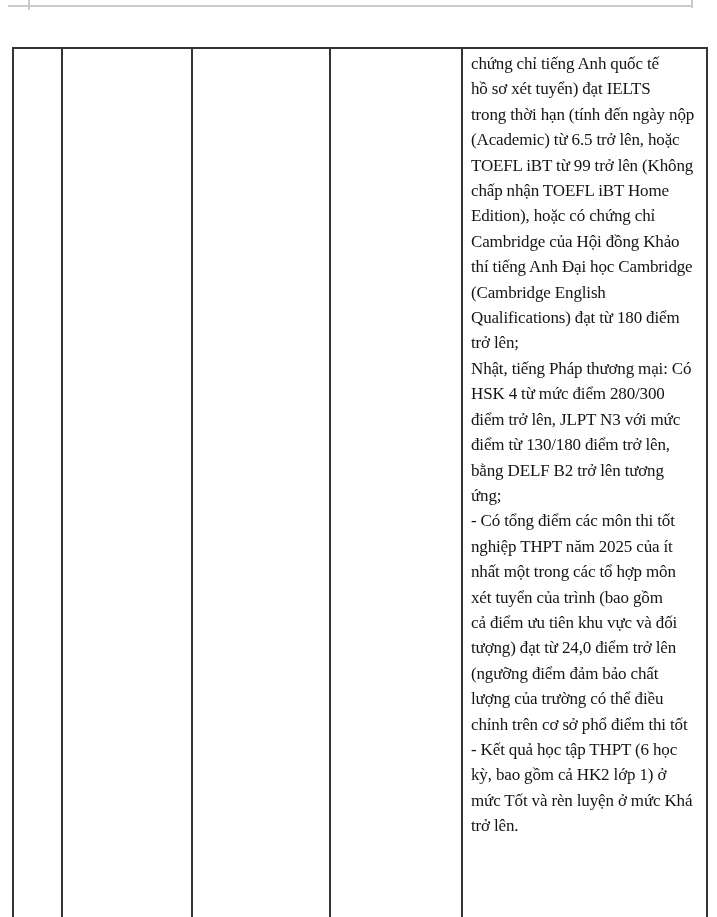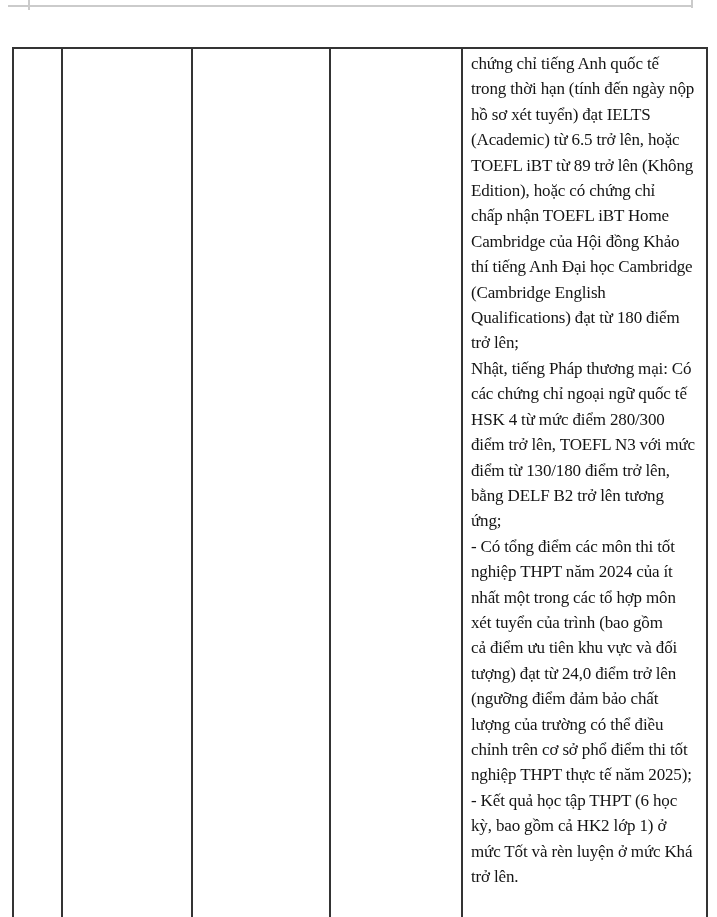--- a/index.html
+++ b/index.html
@@ -89,48 +89,46 @@
   <div class="crop-v-right"></div>
 
   <div class="doc-table">
     <div class="cell c1"></div>
     <div class="cell c2"></div>
     <div class="cell c3"></div>
     <div class="cell c4"></div>
     <div class="cell c5">
       <div class="text-block">
           <div class="text-line">chứng chỉ tiếng Anh quốc tế</div>
+          <div class="text-line">hồ sơ xét tuyển) đạt IELTS</div>
           <div class="text-line">trong thời hạn (tính đến ngày nộp</div>
-          <div class="text-line">hồ sơ xét tuyển) đạt IELTS</div>
           <div class="text-line">(Academic) từ 6.5 trở lên, hoặc</div>
-          <div class="text-line">TOEFL iBT từ 89 trở lên (Không</div>
+          <div class="text-line">TOEFL iBT từ 99 trở lên (Không</div>
+          <div class="text-line">chấp nhận TOEFL iBT Home</div>
           <div class="text-line">Edition), hoặc có chứng chỉ</div>
-          <div class="text-line">chấp nhận TOEFL iBT Home</div>
           <div class="text-line">Cambridge của Hội đồng Khảo</div>
           <div class="text-line">thí tiếng Anh Đại học Cambridge</div>
           <div class="text-line">(Cambridge English</div>
           <div class="text-line">Qualifications) đạt từ 180 điểm</div>
           <div class="text-line">trở lên;</div>
           <div class="text-line">Nhật, tiếng Pháp thương mại: Có</div>
-          <div class="text-line">các chứng chỉ ngoại ngữ quốc tế</div>
           <div class="text-line">HSK 4 từ mức điểm 280/300</div>
-          <div class="text-line">điểm trở lên, TOEFL N3 với mức</div>
+          <div class="text-line">điểm trở lên, JLPT N3 với mức</div>
           <div class="text-line">điểm từ 130/180 điểm trở lên,</div>
           <div class="text-line">bằng DELF B2 trở lên tương</div>
           <div class="text-line">ứng;</div>
           <div class="text-line">- Có tổng điểm các môn thi tốt</div>
-          <div class="text-line">nghiệp THPT năm 2024 của ít</div>
+          <div class="text-line">nghiệp THPT năm 2025 của ít</div>
           <div class="text-line">nhất một trong các tổ hợp môn</div>
           <div class="text-line">xét tuyển của trình (bao gồm</div>
           <div class="text-line">cả điểm ưu tiên khu vực và đối</div>
           <div class="text-line">tượng) đạt từ 24,0 điểm trở lên</div>
           <div class="text-line">(ngưỡng điểm đảm bảo chất</div>
           <div class="text-line">lượng của trường có thể điều</div>
           <div class="text-line">chỉnh trên cơ sở phổ điểm thi tốt</div>
-          <div class="text-line">nghiệp THPT thực tế năm 2025);</div>
           <div class="text-line">- Kết quả học tập THPT (6 học</div>
           <div class="text-line">kỳ, bao gồm cả HK2 lớp 1) ở</div>
           <div class="text-line">mức Tốt và rèn luyện ở mức Khá</div>
           <div class="text-line">trở lên.</div>
         </div>
     </div>
   </div>
 
 </div>
 

